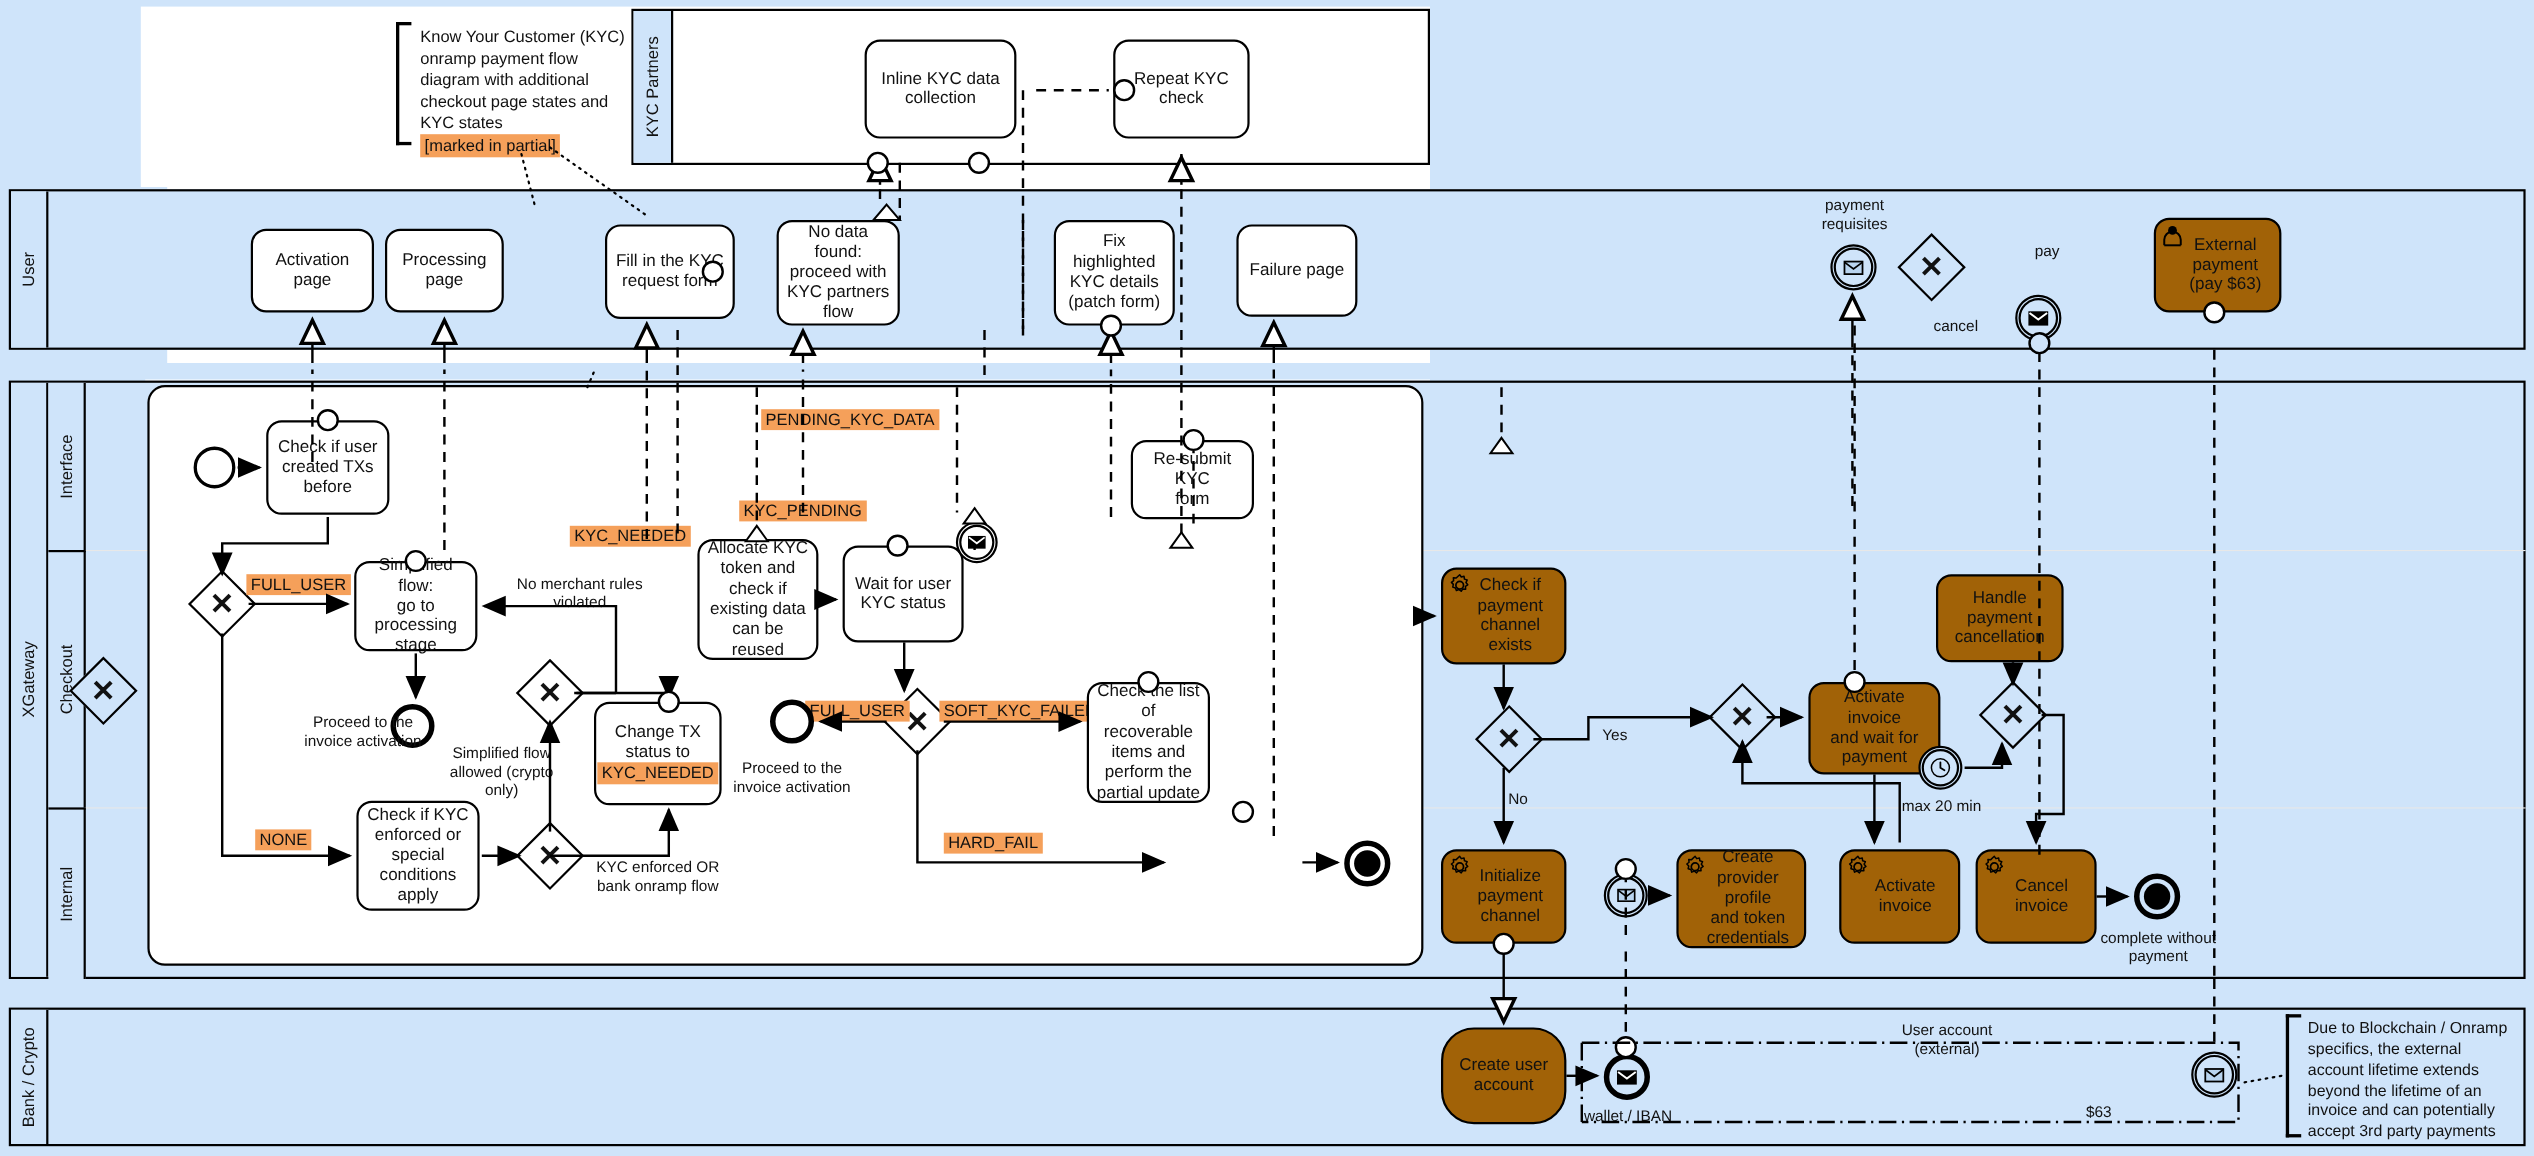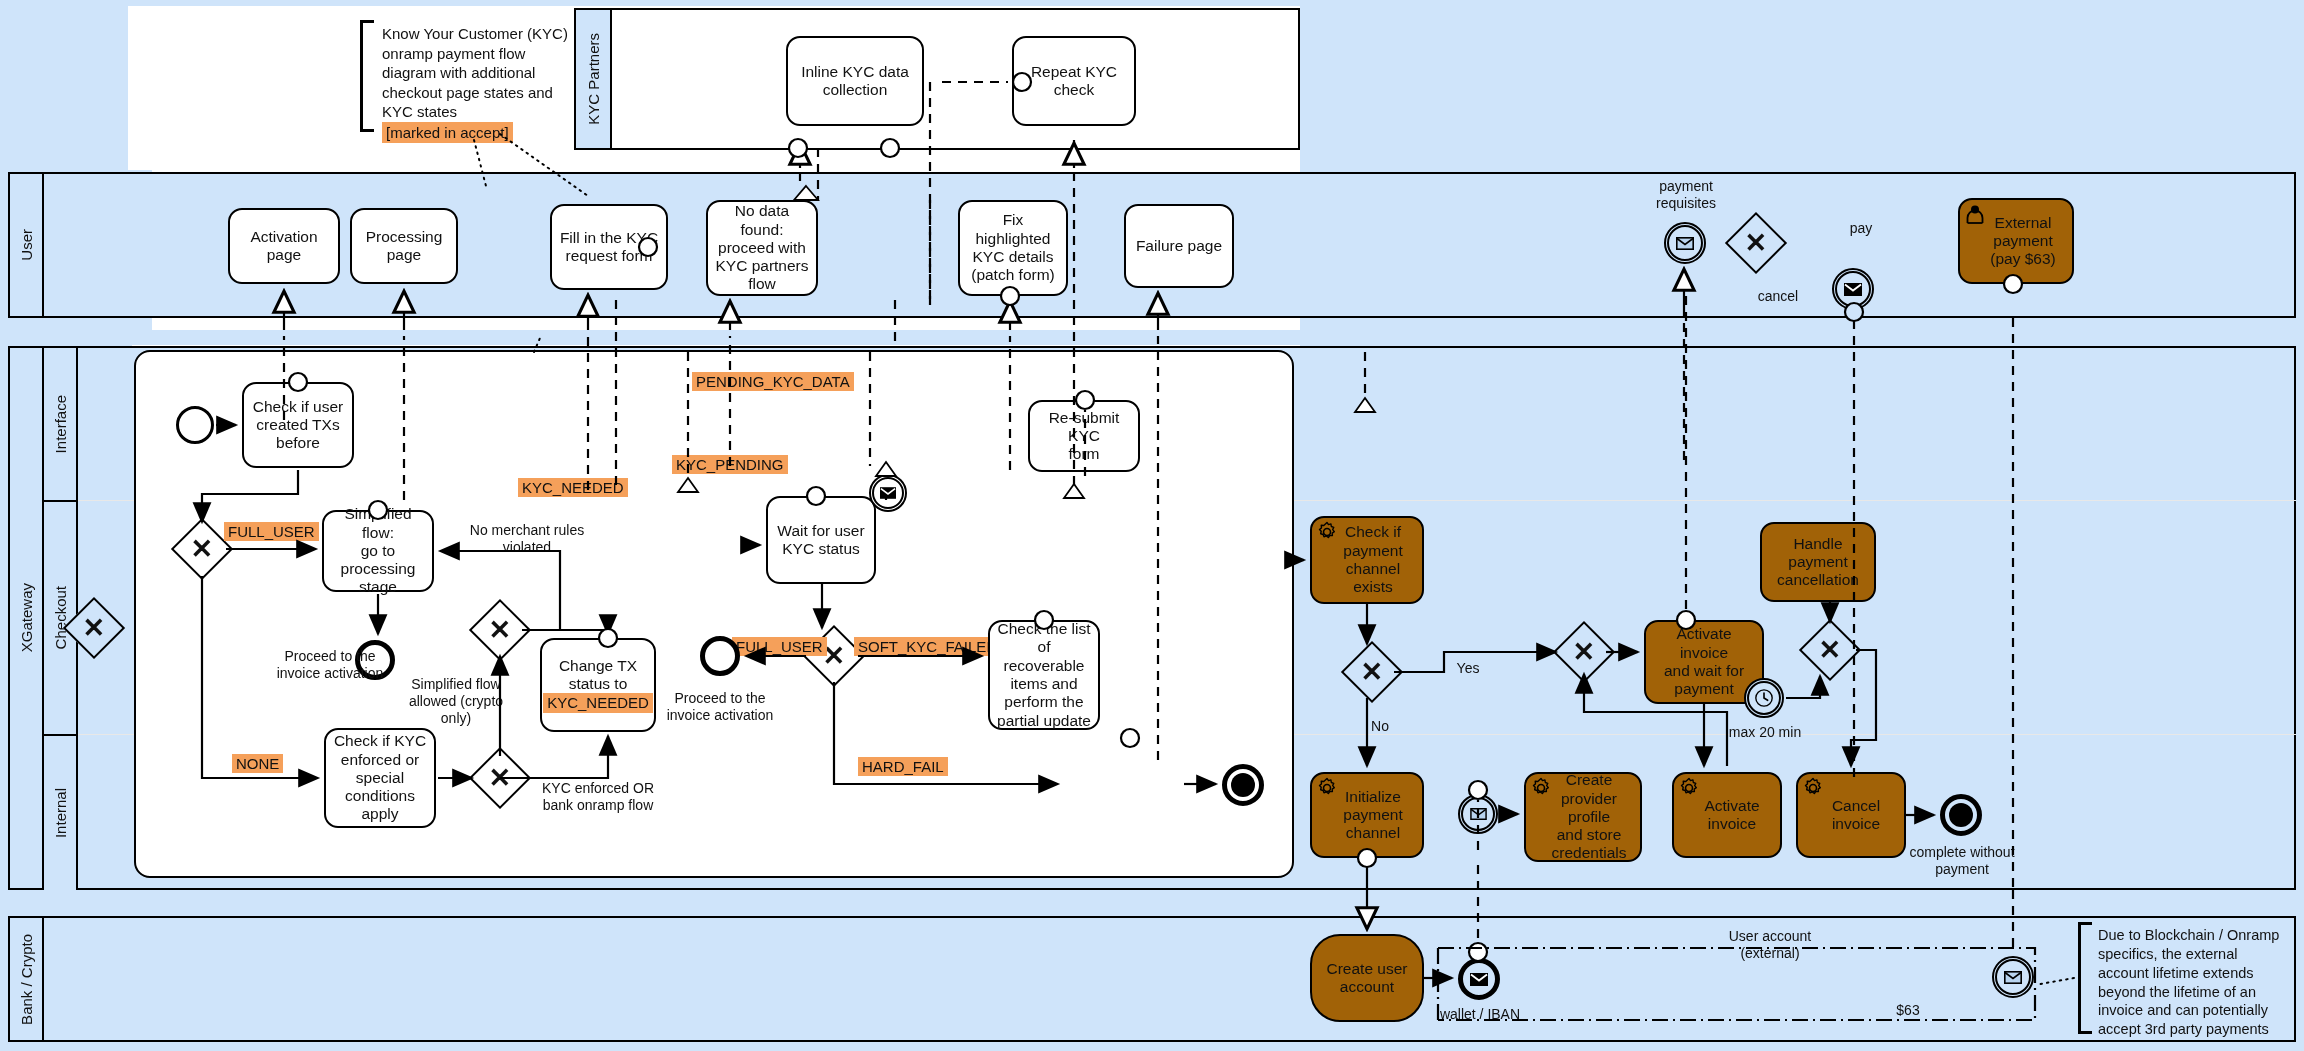--- a/index.html
+++ b/index.html
@@ -179,20 +179,27 @@
 go to
 processing
 stage</div>
   </div>
   <div class="abs lbl" style="left:462px;top:522px;width:130px;white-space:pre-line;">No merchant rules
 violated</div>
   <div class="abs ev white thick" style="left:355px;top:640px;width:40px;height:40px;"></div>
   <div class="abs lbl" style="left:260px;top:648px;width:140px;white-space:pre-line;">Proceed to the
 invoice activation</div>
 
+  <div class="abs task white" style="left:634px;top:490px;width:110px;height:110px;">
+    <div style="white-space:pre-line;">Allocate KYC
+token and
+check if
+existing data
+can be reused</div>
+  </div>
   <div class="abs task white" style="left:766px;top:496px;width:110px;height:88px;">
     <div style="white-space:pre-line;">Wait for user
 KYC status</div>
   </div>
 
   <div class="abs evDouble" style="left:869px;top:474px;width:38px;height:38px;background:#fff;">
     <div class="evInner" style="width:28px;height:28px;background:#fff;">
       <svg width="16" height="12" viewBox="0 0 18 13" style="position:static;">
         <rect x="0.8" y="0.8" width="16.4" height="11.4" fill="#000" stroke="#000" stroke-width="1.6"></rect>
         <path d="M1 1.5 L9 7.5 L17 1.5" fill="none" stroke="#fff" stroke-width="1.8"></path>
@@ -315,21 +322,21 @@
     </div>
   </div>
 
   <div class="abs task blue" style="left:1524px;top:772px;width:118px;height:90px;">
     <svg class="ic" width="22" height="22" viewBox="0 0 24 24" style="left:4px;top:3px;">
       <path d="M12 8.2a3.8 3.8 0 1 0 0 7.6 3.8 3.8 0 0 0 0-7.6z" fill="none" stroke="#000" stroke-width="1.7"></path>
       <path d="M12 1.6l1.6 2.3 2.7-.7.4 2.8 2.7.9-1.2 2.5 1.8 2.2-2.3 1.6.2 2.8-2.8-.3-1.6 2.3-2.2-1.7-2.6 1-.9-2.6-2.7-.8.6-2.7-1.9-2 2.2-1.7-.3-2.8 2.8.2z" fill="none" stroke="#000" stroke-width="1.5" stroke-linejoin="round"></path>
     </svg>
     <div style="white-space:pre-line;padding-left:12px;">Create
 provider profile
-and store
+and token
 credentials</div>
   </div>
 
   <div class="abs task blue" style="left:1672px;top:772px;width:110px;height:86px;">
     <svg class="ic" width="22" height="22" viewBox="0 0 24 24" style="left:4px;top:3px;">
       <path d="M12 8.2a3.8 3.8 0 1 0 0 7.6 3.8 3.8 0 0 0 0-7.6z" fill="none" stroke="#000" stroke-width="1.7"></path>
       <path d="M12 1.6l1.6 2.3 2.7-.7.4 2.8 2.7.9-1.2 2.5 1.8 2.2-2.3 1.6.2 2.8-2.8-.3-1.6 2.3-2.2-1.7-2.6 1-.9-2.6-2.7-.8.6-2.7-1.9-2 2.2-1.7-.3-2.8 2.8.2z" fill="none" stroke="#000" stroke-width="1.5" stroke-linejoin="round"></path>
     </svg>
     <div style="white-space:pre-line;padding-left:10px;">Activate
 invoice</div>
@@ -382,21 +389,21 @@
   </div>
   <div class="abs lbl" style="left:1879px;top:1002px;width:58px;">$63</div>
 
   <div class="abs noteBracket" style="left:360px;top:20px;width:14px;height:112px;"></div>
   <div class="abs note" style="left:382px;top:24px;width:230px;">
     <div>Know Your Customer (KYC)</div>
     <div>onramp payment flow</div>
     <div>diagram with additional</div>
     <div>checkout page states and</div>
     <div>KYC states</div>
-    <span class="orange">[marked in accept]</span>
+    <span class="orange">[marked in partial]</span>
   </div>
 
   <div class="abs noteBracket" style="left:2078px;top:922px;width:14px;height:112px;"></div>
   <div class="abs note" style="left:2098px;top:926px;width:210px;font-size:14.5px;">
     <div>Due to Blockchain / Onramp</div>
     <div>specifics, the external</div>
     <div>account lifetime extends</div>
     <div>beyond the lifetime of an</div>
     <div>invoice and can potentially</div>
     <div>accept 3rd party payments</div>

